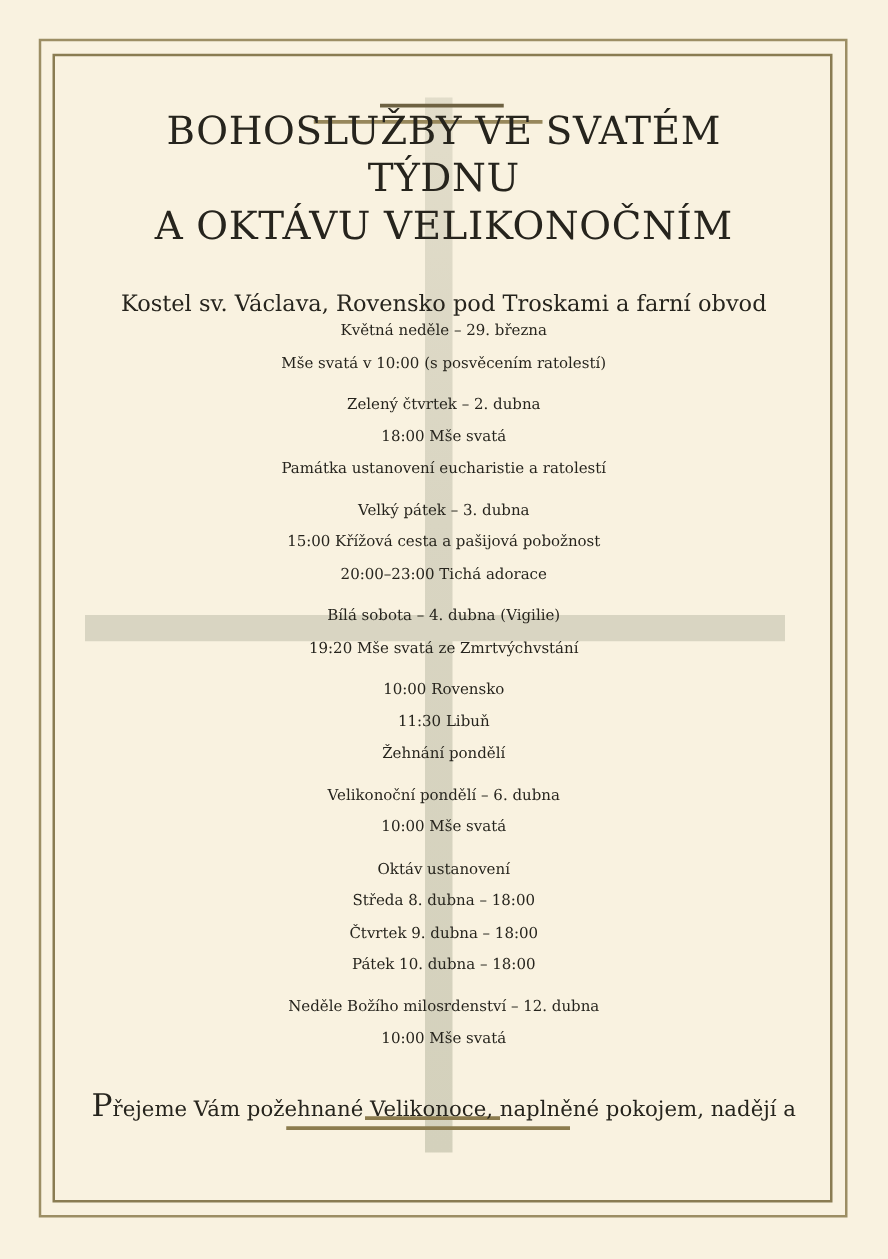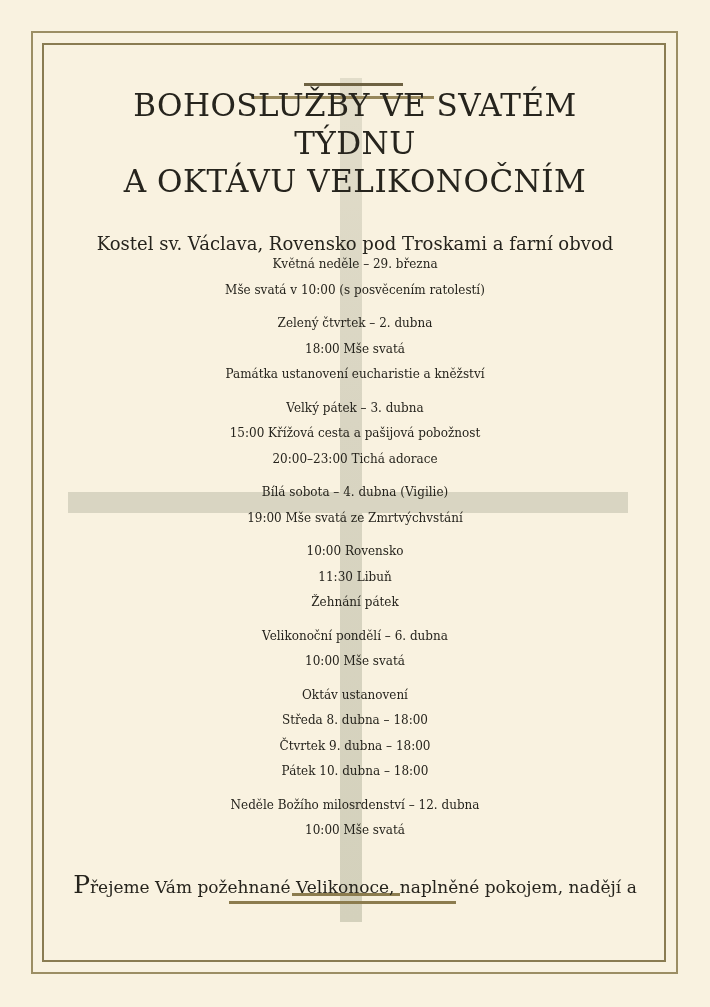--- a/index.html
+++ b/index.html
@@ -129,38 +129,38 @@
     <div class="schedule">
 
       <div class="block">
         <div class="line">Květná neděle – 29. března</div>
         <div class="line">Mše svatá v 10:00 (s posvěcením ratolestí)</div>
       </div>
 
       <div class="block">
         <div class="line">Zelený čtvrtek – 2. dubna</div>
         <div class="line">18:00 Mše svatá</div>
-        <div class="line">Památka ustanovení eucharistie a kněžství</div>
+        <div class="line">Památka ustanovení eucharistie a ratolestí</div>
       </div>
 
       <div class="block">
         <div class="line">Velký pátek – 3. dubna</div>
         <div class="line">15:00 Křížová cesta a pašijová pobožnost</div>
         <div class="line">20:00–23:00 Tichá adorace</div>
       </div>
 
       <div class="block">
         <div class="line">Bílá sobota – 4. dubna (Vigilie)</div>
-        <div class="line">19:00 Mše svatá ze Zmrtvýchvstání</div>
+        <div class="line">19:20 Mše svatá ze Zmrtvýchvstání</div>
       </div>
 
       <div class="block">
         <div class="line">10:00 Rovensko</div>
         <div class="line">11:30 Libuň</div>
-        <div class="line">Žehnání pátek</div>
+        <div class="line">Žehnání pondělí</div>
       </div>
 
       <div class="block">
         <div class="line">Velikonoční pondělí – 6. dubna</div>
         <div class="line">10:00 Mše svatá</div>
       </div>
 
       <div class="block">
         <div class="line">Oktáv ustanovení</div>
         <div class="line">Středa 8. dubna – 18:00</div>

